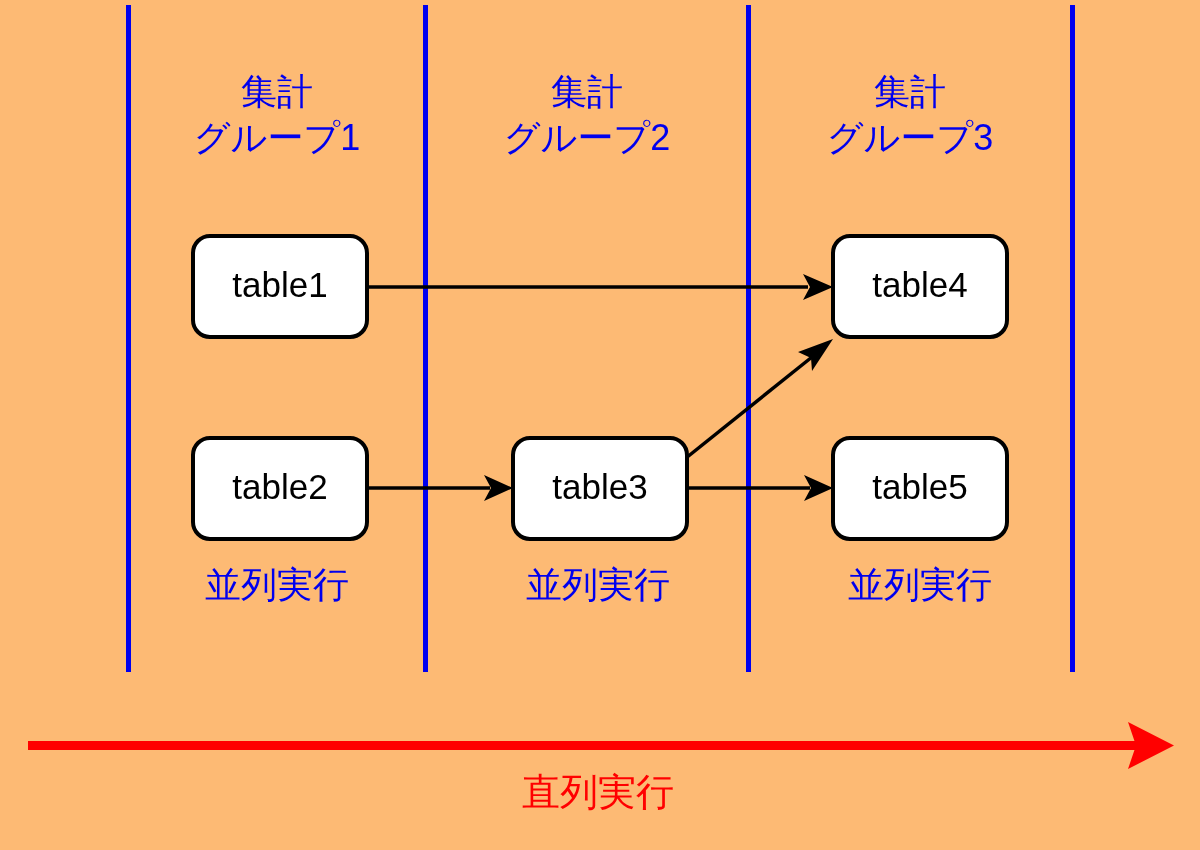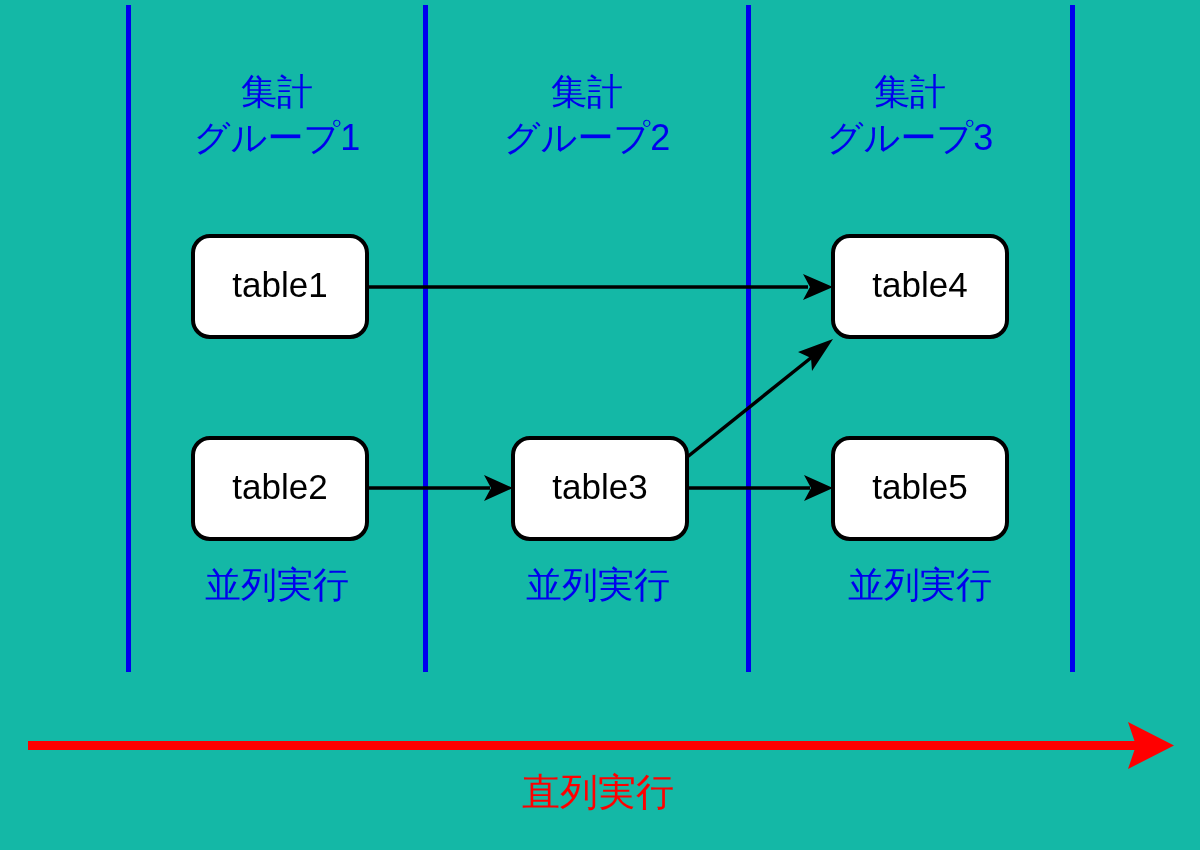--- a/index.html
+++ b/index.html
@@ -4,21 +4,21 @@
 <style>
   html, body {
     margin: 0;
     padding: 0;
     background: #ffffff;
   }
   #canvas {
     position: relative;
     width: 1200px;
     height: 850px;
-    background: #14b8a6;
+    background: #fdba74;
     overflow: hidden;
     font-family: "Liberation Sans", "DejaVu Sans", sans-serif;
   }
   #diagram-svg {
     position: absolute;
     left: 0;
     top: 0;
     width: 1200px;
     height: 850px;
   }

